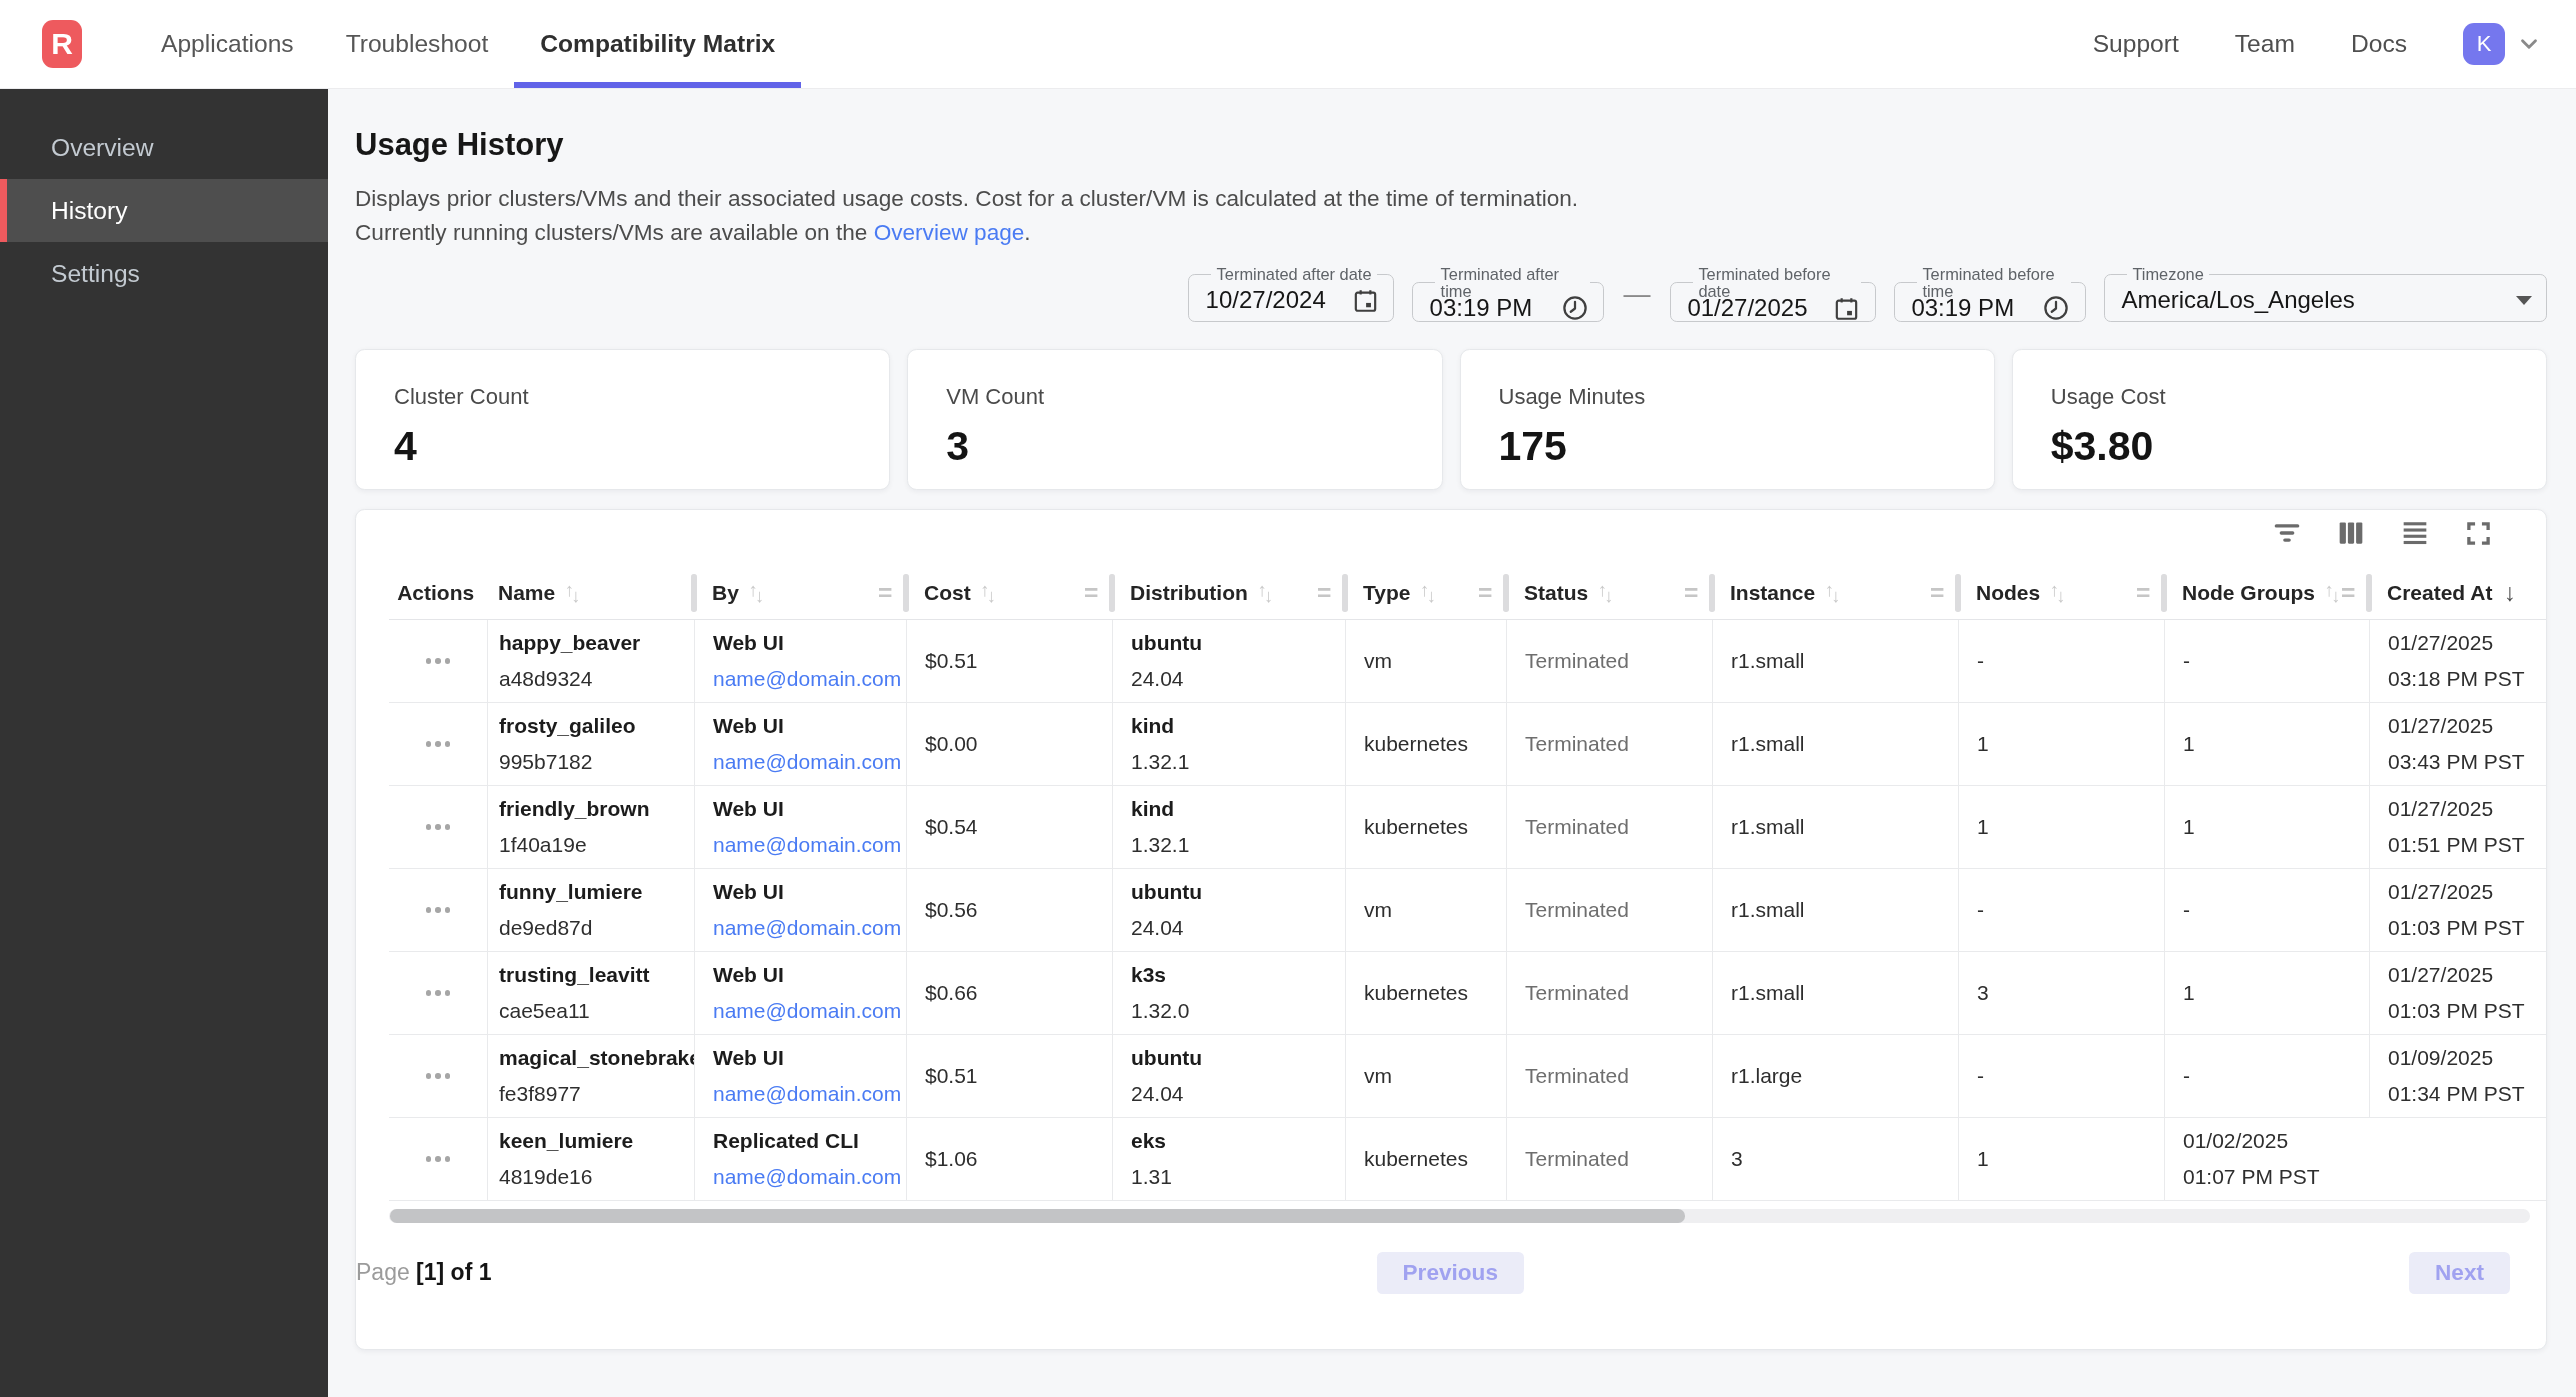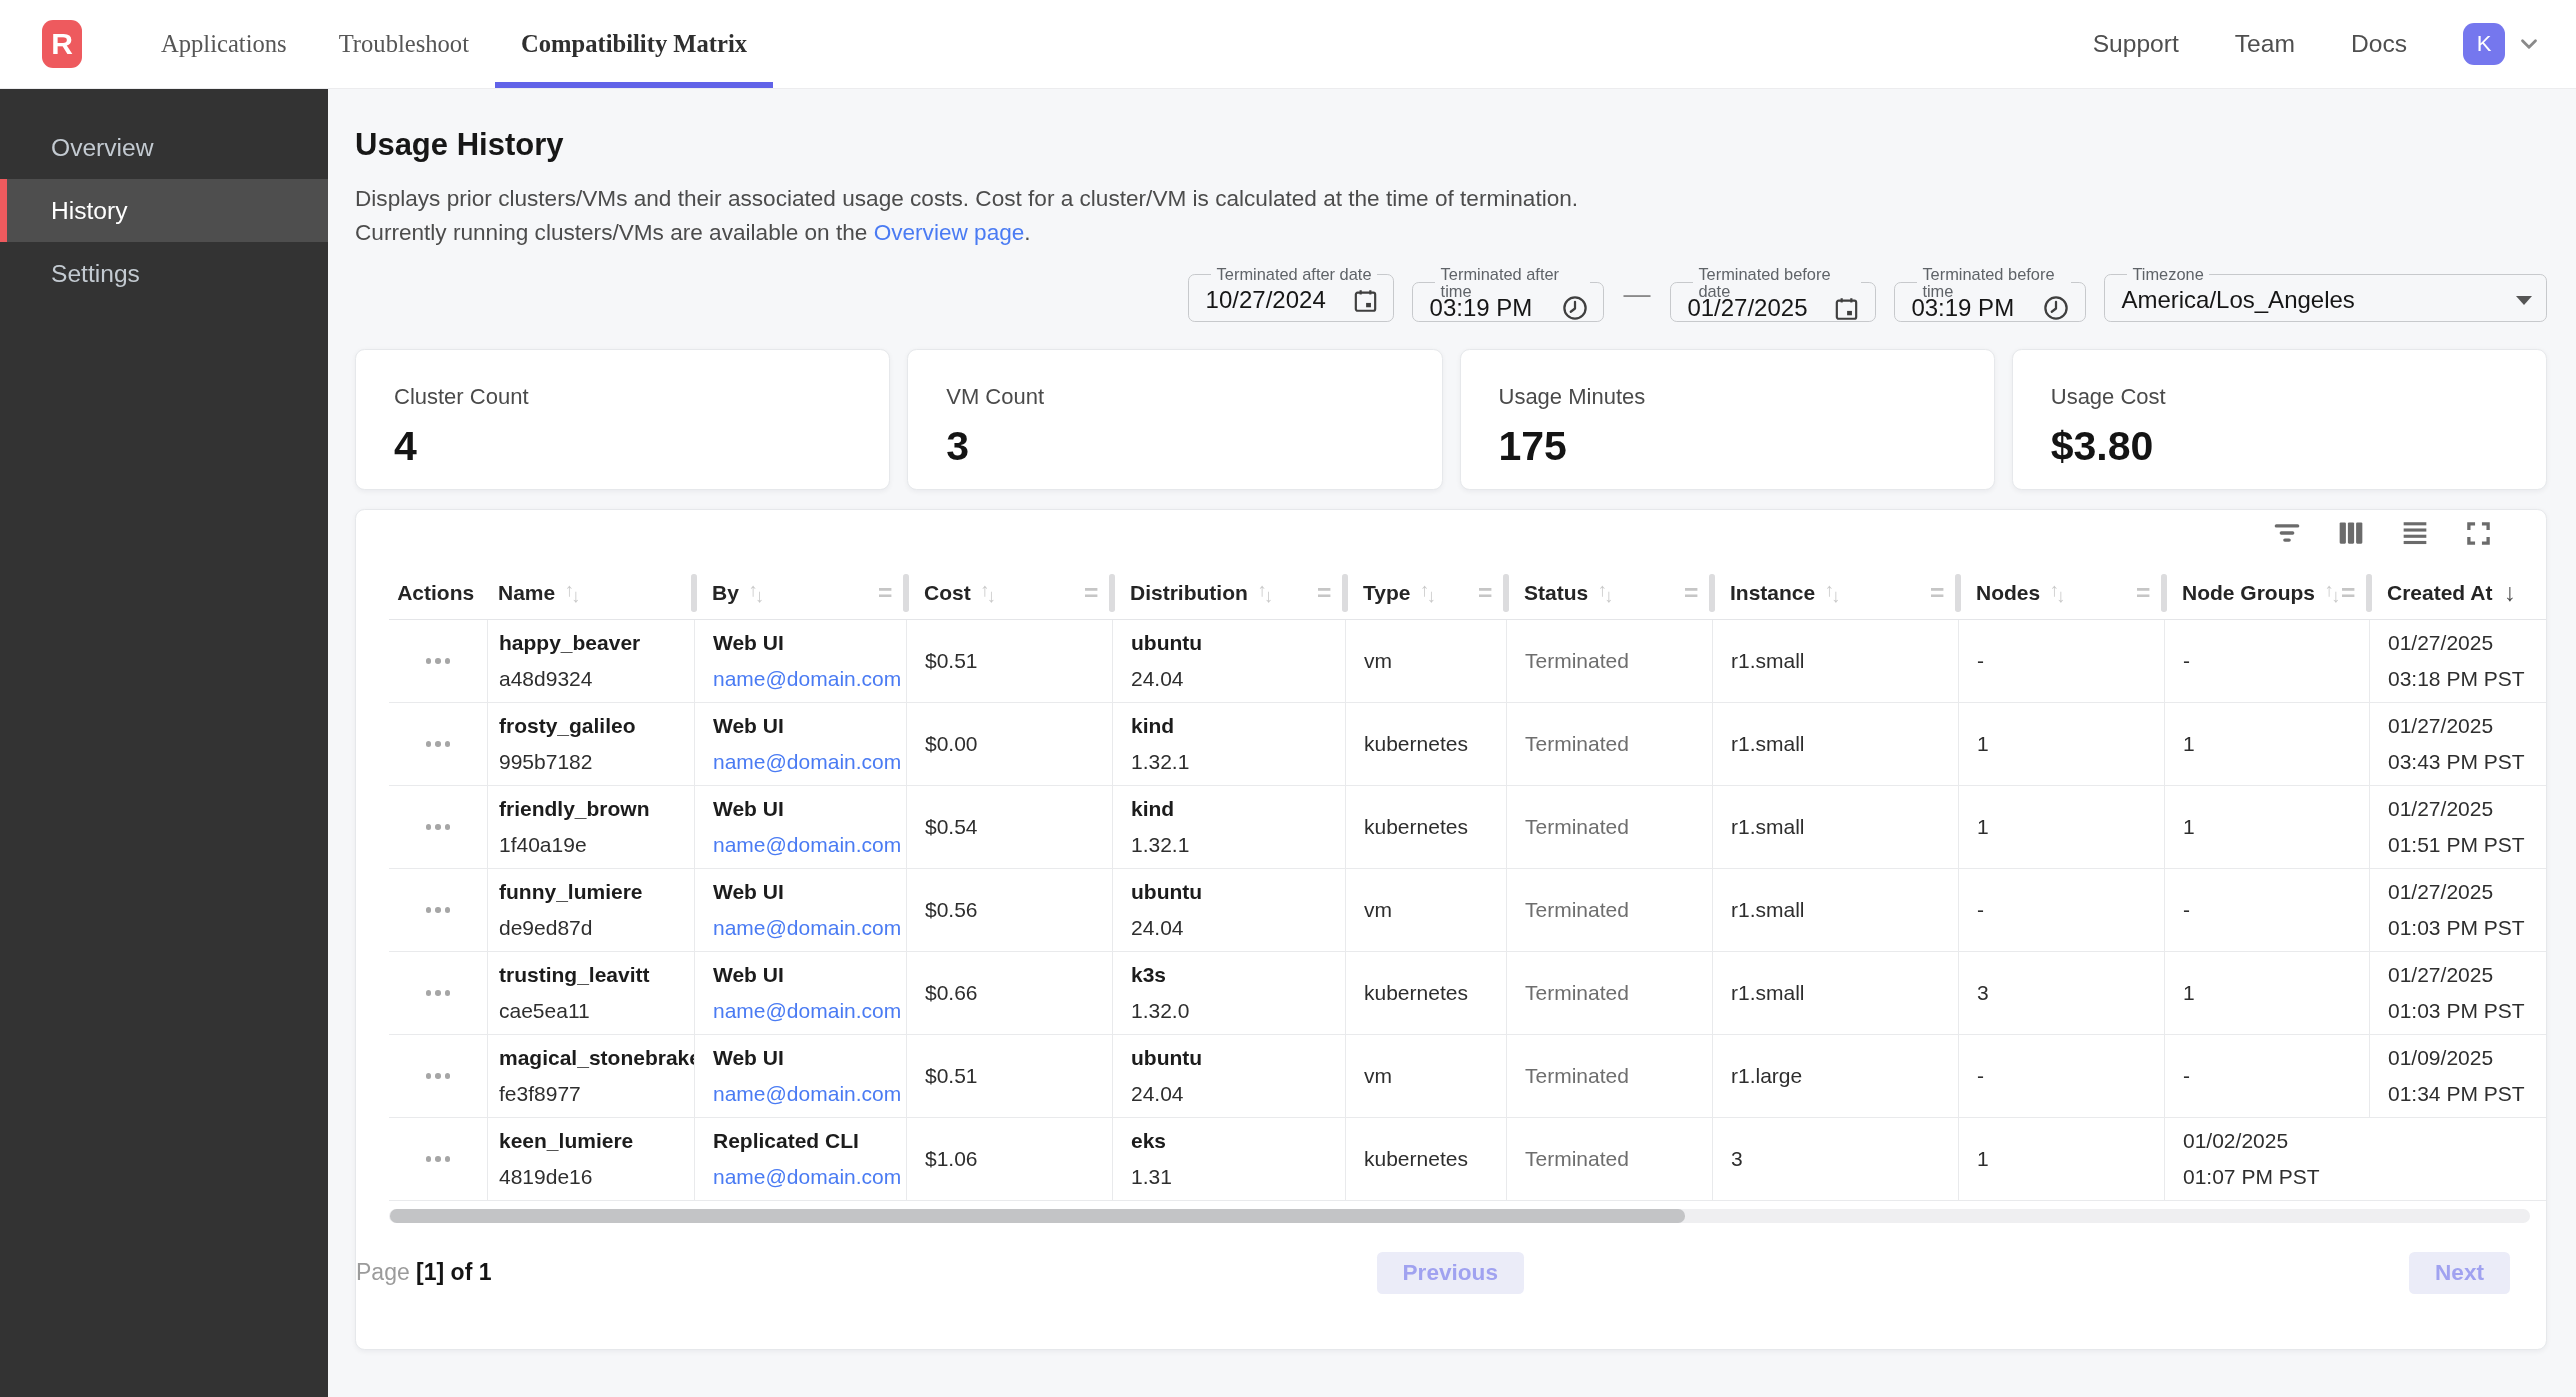--- a/index.html
+++ b/index.html
@@ -30,21 +30,21 @@
   }
   .logo{
     width:40px;height:48px;background:var(--brand-red);border-radius:11px;
     display:flex;align-items:center;justify-content:center;
     color:#fff;font-weight:700;font-size:30px;
     align-self:center;margin-left:42px;
   }
   .tabs{display:flex;align-items:stretch;margin-left:53px;}
   .tab{
     display:flex;align-items:center;padding:8px 26px;position:relative;
-    font-size:24.6px;color:#565656;cursor:pointer;font-family:Liberation Serif, serif;
+    font-size:24.6px;color:#565656;cursor:pointer;
   }
   .tab.active{color:#2f2f2f;font-weight:700;}
   .tab.active::after{
     content:"";position:absolute;left:0;right:0;bottom:0;height:6.2px;
     background:var(--accent-indigo);
   }
   .nav-right{margin-left:auto;display:flex;align-items:center;gap:56px;padding-right:34px;}
   .nav-link{font-size:24.6px;color:#4f4f4f;cursor:pointer;}
   .user-menu{display:flex;align-items:center;gap:11px;cursor:pointer;}
   .avatar{

